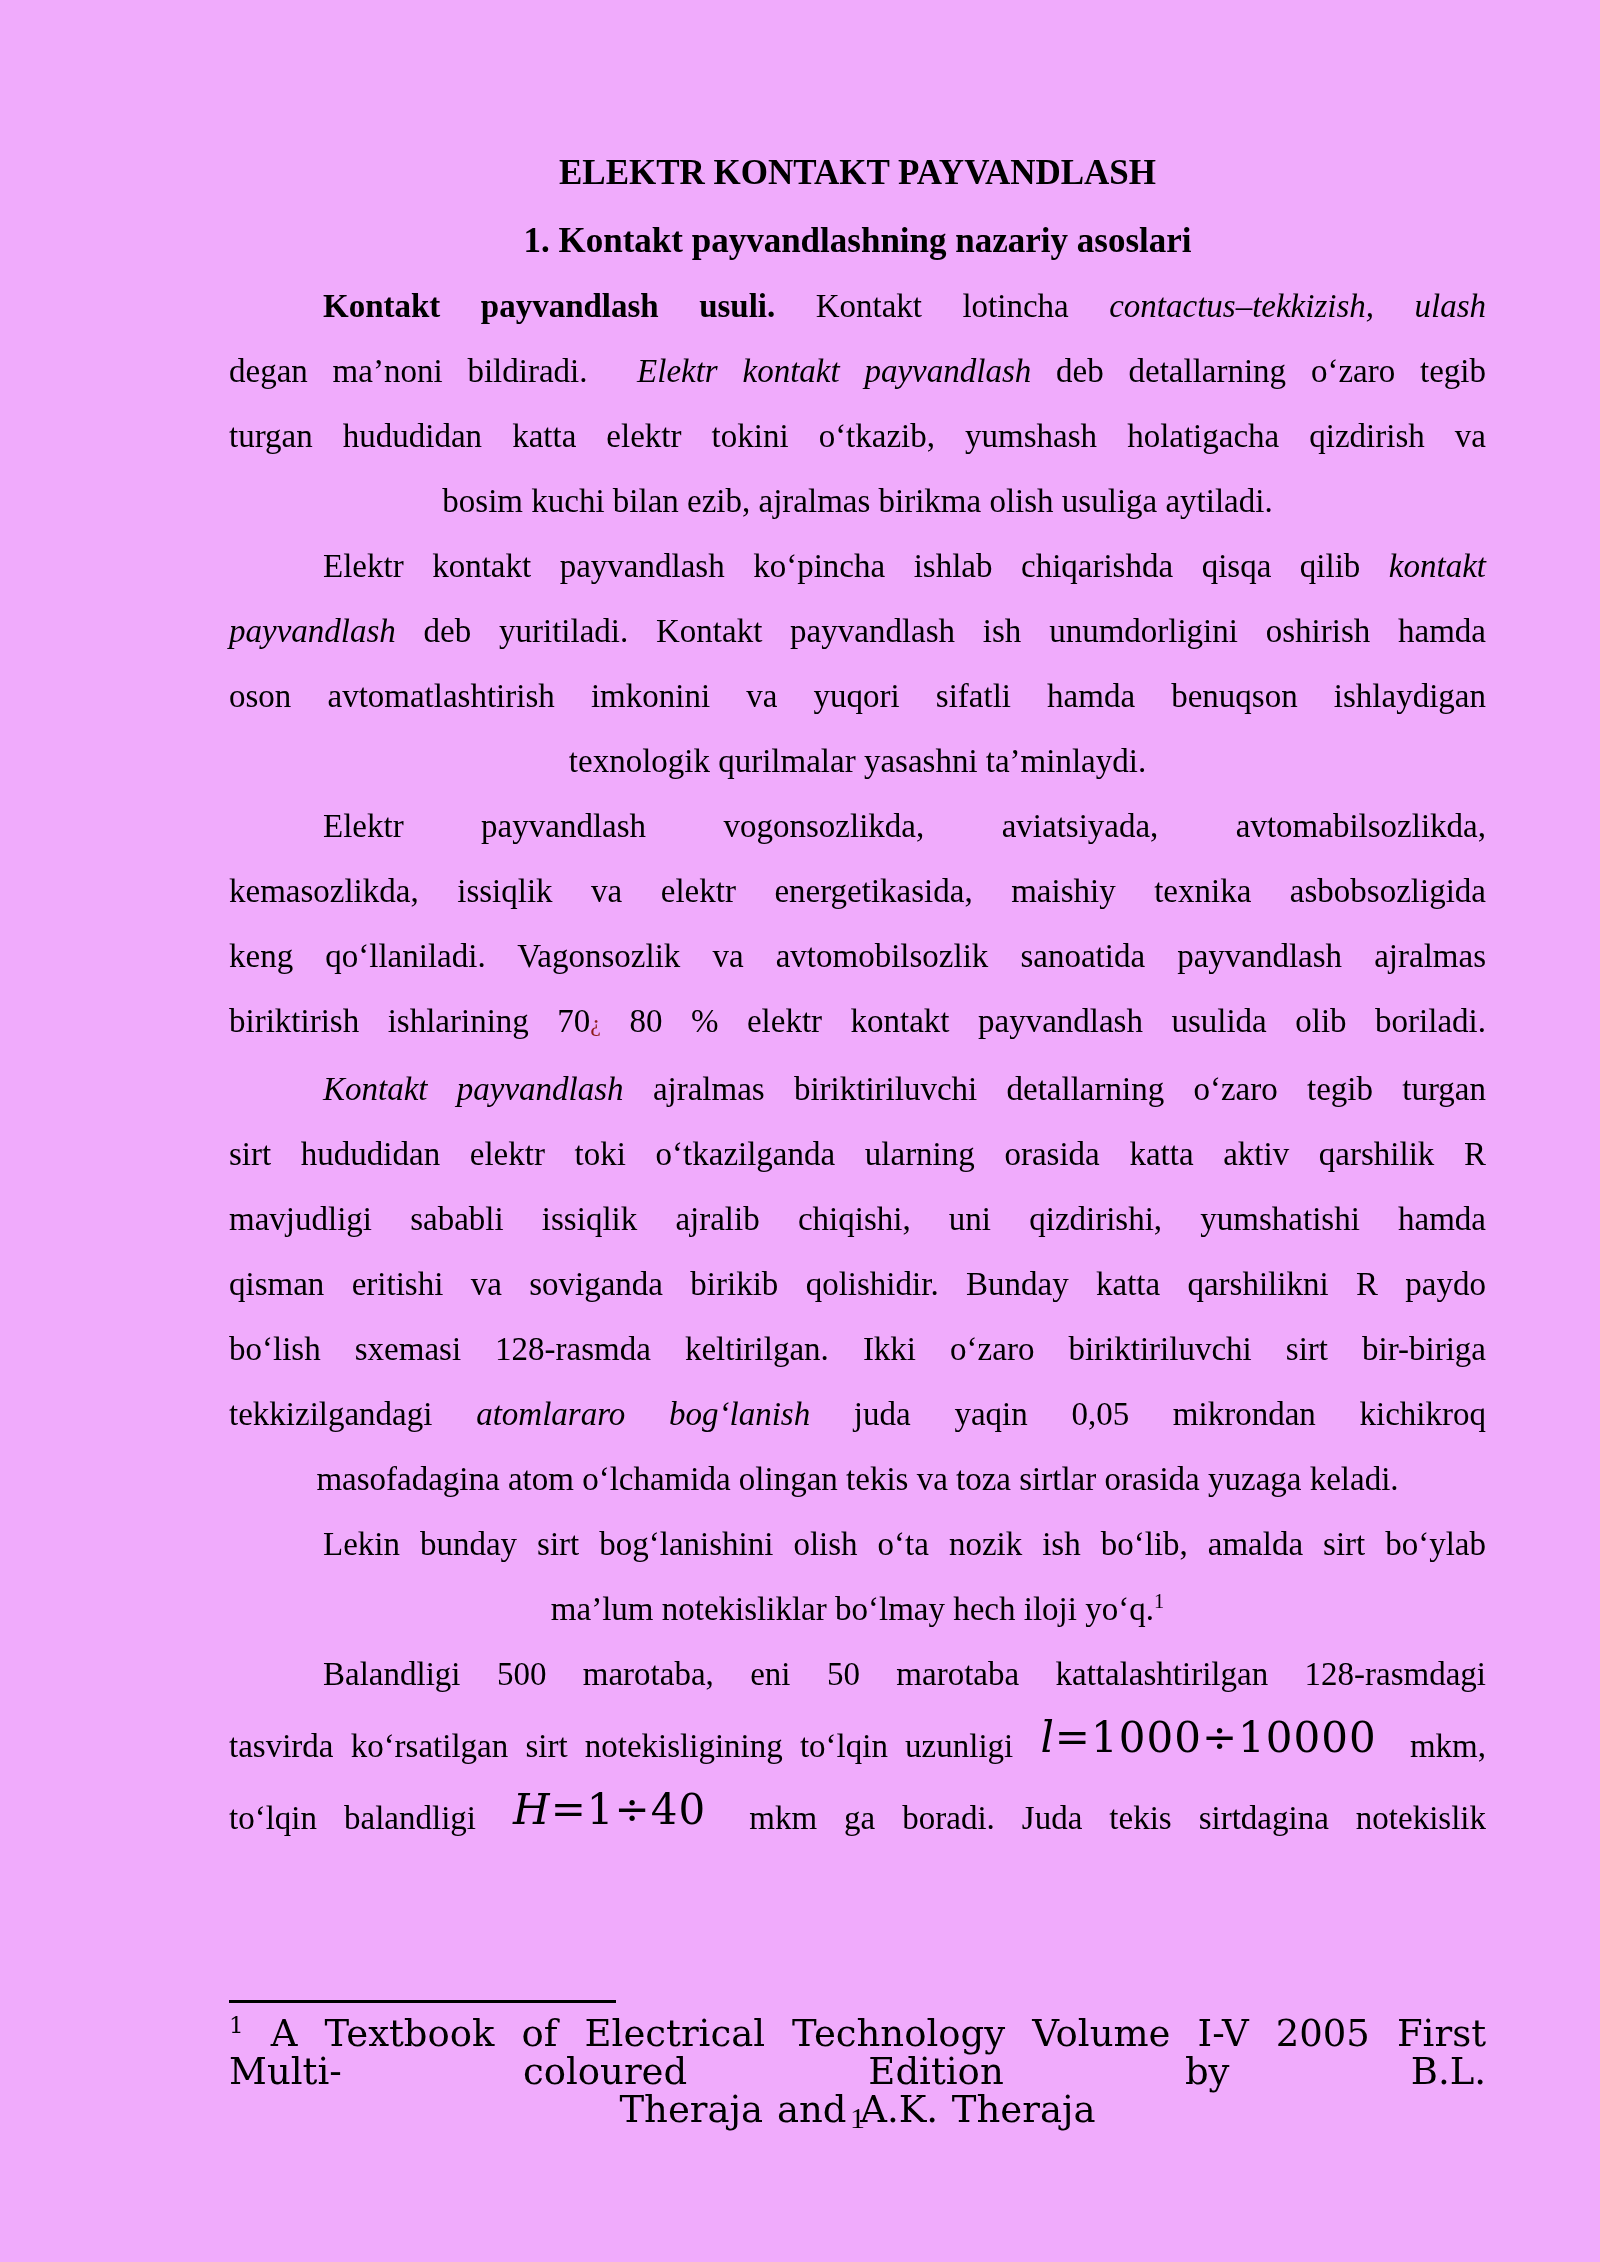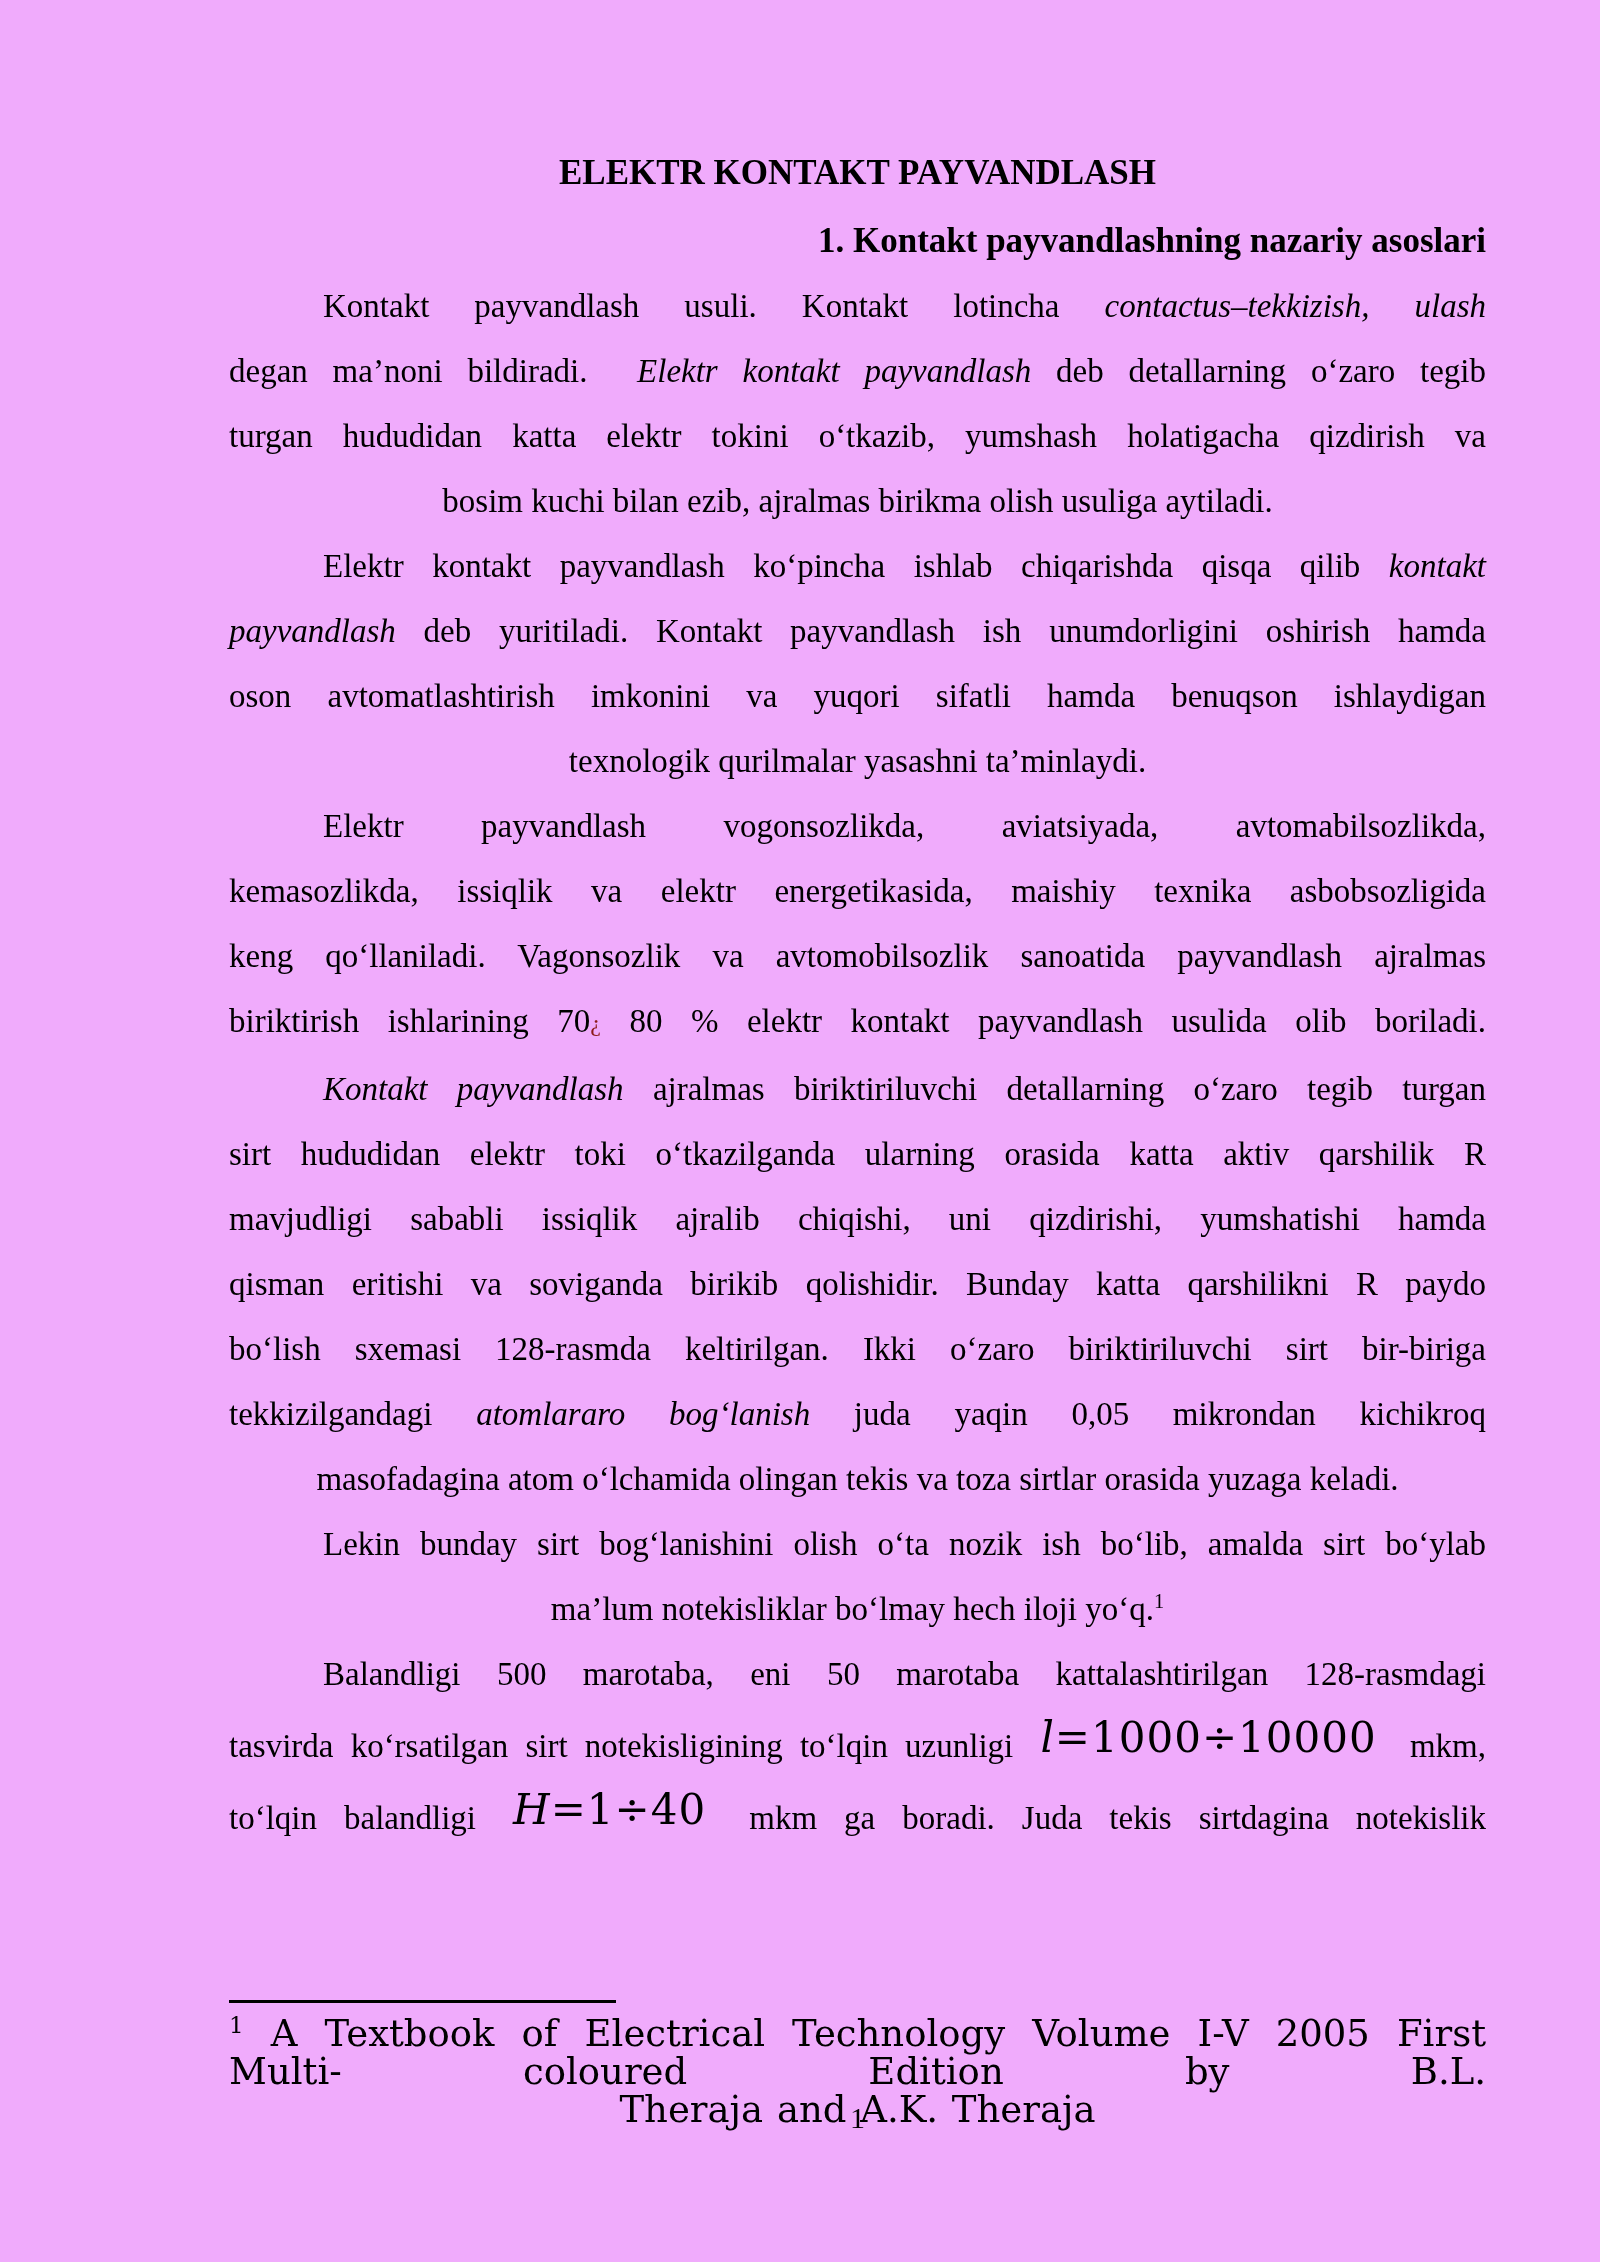--- a/index.html
+++ b/index.html
@@ -18,36 +18,36 @@
     width:1257px;
   }
   .doc-title{
     text-align:center;
     font-weight:bold;
     font-size:35px;
     line-height:70px;
     white-space:nowrap;
   }
   .doc-subtitle{
-    text-align:right;
+    text-align:center;
     font-weight:bold;
     font-size:35px;
     line-height:66px;
     white-space:nowrap;
   }
   .paragraph{margin:0;}
   .line{
     font-size:33px;
     line-height:65px;
   }
   .line.j{text-align:justify;text-align-last:justify;}
   .line.l{text-align:center;}
   .line.ind{text-indent:94px;}
   .line.fline{margin-top:7px;}
-  .seg-b{font-weight:normal;}
+  .seg-b{font-weight:bold;}
   .seg-i{font-style:italic;}
   .seg-red{color:#8b1a18;font-size:24px;position:relative;top:-1px;}
   .seg-sup{vertical-align:super;font-size:0.62em;line-height:0;}
   .seg-fv,.seg-fn{
     font-family:"DejaVu Serif",serif;
     font-size:42px;
     line-height:0;
     position:relative;top:-5px;
     letter-spacing:1px;
   }

